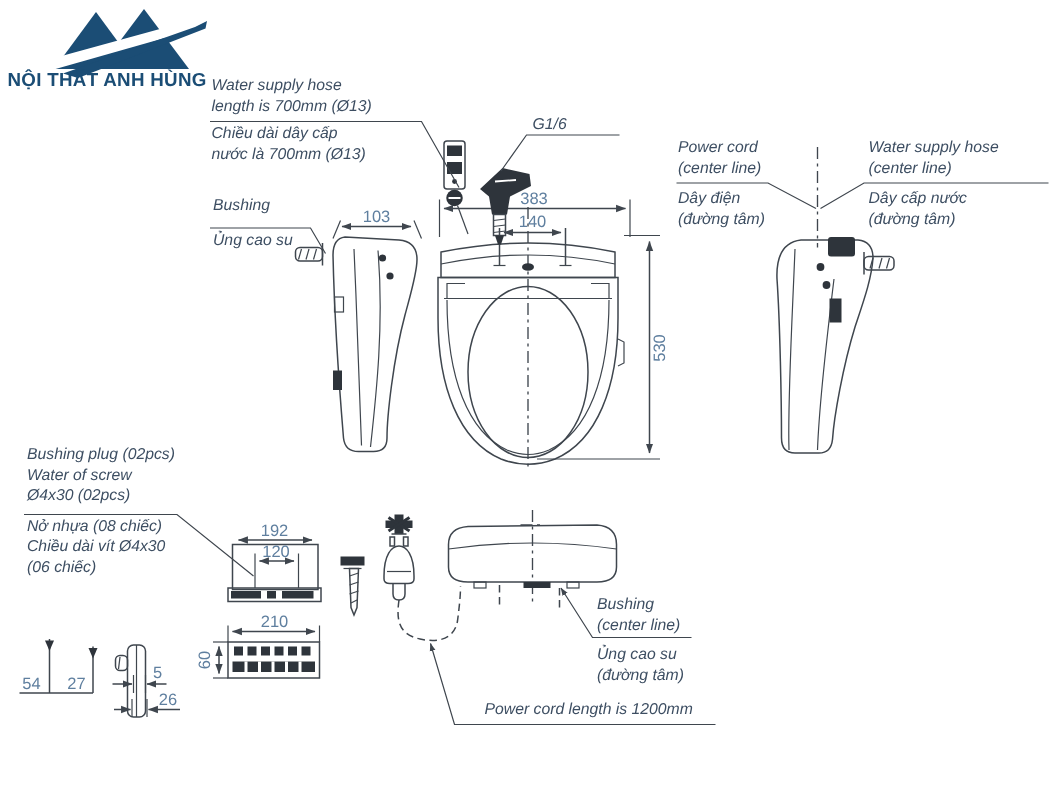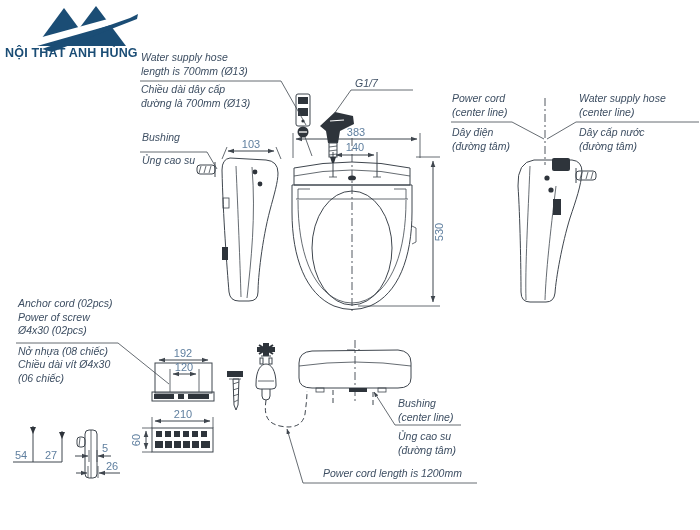--- a/index.html
+++ b/index.html
@@ -236,25 +236,25 @@
       <polyline class="ln thin" points="461,425 395,425 374,392" marker-end="url(#ar)"></polyline>
       <polyline class="ln thin" points="477,483 303,483 287,429" marker-end="url(#ar)"></polyline>
     </g>
   </svg>
 
   <div class="lbl" style="left:141px;top:51px">
     <div>Water supply hose</div>
     <div>length is 700mm (Ø13)</div>
     <div class="gap5"></div>
     <div>Chiều dài dây cấp</div>
-    <div>đường là 700mm (Ø13)</div>
+    <div>nước là 700mm (Ø13)</div>
   </div>
 
   <div class="lbl" style="left:355px;top:77px">
-    <div>G1/7</div>
+    <div>G1/6</div>
   </div>
 
   <div class="lbl" style="left:452px;top:92px">
     <div>Power cord</div>
     <div>(center line)</div>
     <div class="gap7"></div>
     <div>Dây điện</div>
     <div>(đường tâm)</div>
   </div>
 
@@ -266,22 +266,22 @@
     <div>(đường tâm)</div>
   </div>
 
   <div class="lbl" style="left:142px;top:131px">
     <div>Bushing</div>
     <div class="gap9"></div>
     <div>Ủng cao su</div>
   </div>
 
   <div class="lbl" style="left:18px;top:297px">
-    <div>Anchor cord (02pcs)</div>
-    <div>Power of screw</div>
+    <div>Bushing plug (02pcs)</div>
+    <div>Water of screw</div>
     <div>Ø4x30 (02pcs)</div>
     <div class="gap7"></div>
     <div>Nở nhựa (08 chiếc)</div>
     <div>Chiều dài vít Ø4x30</div>
     <div>(06 chiếc)</div>
   </div>
 
   <div class="lbl" style="left:398px;top:397px">
     <div>Bushing</div>
     <div>(center line)</div>

